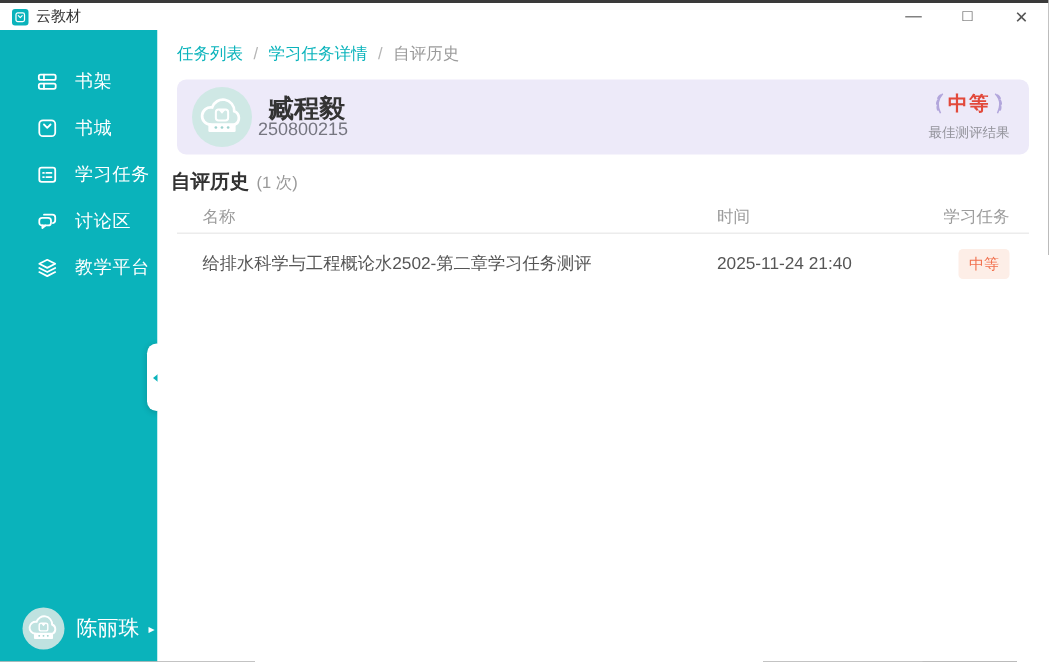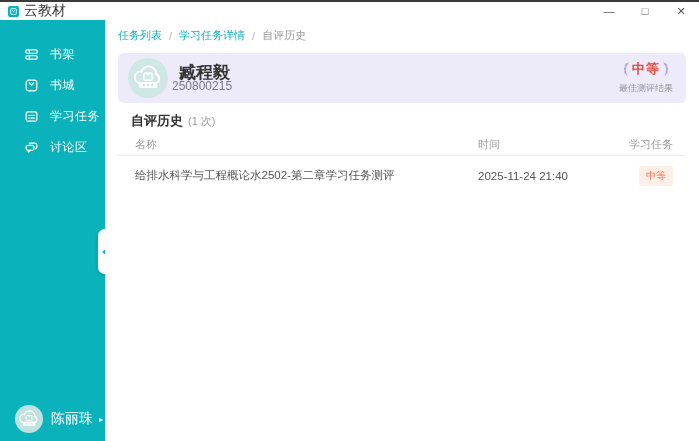--- a/index.html
+++ b/index.html
@@ -10,21 +10,21 @@
     overflow:hidden; margin:0 auto;
   }
   .top-border { position:absolute; top:0; left:0; width:699px; height:2px; background:#3a3a3a; }
 
   
   .titlebar { position:absolute; top:2px; left:0; width:699px; height:18px; background:#fff;
     display:flex; align-items:center; padding-left:8px; }
   .app-icon { width:11px; height:11px; background:var(--accent,#0ab3bb); border-radius:2px;
     display:flex; align-items:center; justify-content:center; margin-right:5px; }
   .app-icon svg { width:9px; height:9px; }
-  .app-title { font-size:14px; color:#333; }
+  .app-title { font-size:10px; color:#333; }
   .win-controls { margin-left:auto; display:flex; height:100%; }
   .win-btn { width:36px; height:100%; display:flex; align-items:center; justify-content:center;
     color:#555; font-size:11px; cursor:default; }
 
   
   .sidebar { position:absolute; top:20px; left:0; width:105px; height:421px; background:var(--accent,#0ab3bb); }
   .nav { padding-top:19px; }
   .nav-item { height:31px; display:flex; align-items:center; padding-left:24px; color:#fff; cursor:pointer; }
   .nav-icon { width:15px; height:15px; margin-right:11px; flex:none; display:flex; }
   .nav-icon svg { width:15px; height:15px; stroke:#fff; fill:none; stroke-width:1.9; stroke-linecap:round; stroke-linejoin:round; }
@@ -53,21 +53,21 @@
     background:var(--card_bg,#edeaf9); border-radius:6px; }
   .card-avatar { position:absolute; left:10px; top:5px; }
   .card-name { position:absolute; left:61px; top:8px; font-size:17px; font-weight:bold; color:#333; }
   .card-id { position:absolute; left:54px; top:26px; font-size:12px; color:#767680; }
   .card-right { position:absolute; right:13px; top:7px; text-align:center; }
   .grade-row { display:flex; align-items:center; justify-content:center; gap:2px; }
   .grade-text { font-size:13px; font-weight:bold; color:var(--grade_red,#e2493b); letter-spacing:1px; }
   .laurel svg { display:block; }
   .grade-caption { font-size:9px; color:#93939b; margin-top:4px; }
 
-  .section-title { position:absolute; left:26px; top:92px; font-size:13px; font-weight:bold; color:#333; }
+  .section-title { position:absolute; left:9px; top:92px; font-size:13px; font-weight:bold; color:#333; }
   .section-count { font-size:11px; font-weight:normal; color:#999; margin-left:5px; }
 
   .table { position:absolute; left:13px; top:113px; width:568px; }
   .thead { display:flex; align-items:center; height:23px; padding:0 13px 0 17px;
     font-size:11px; color:#9b9b9b; border-bottom:1px solid #ececec; }
   .trow { display:flex; align-items:center; height:39px; padding:0 13px 0 17px;
     font-size:11.5px; color:#555; cursor:pointer; }
   .col-name { width:343px; }
   .col-time { flex:1; }
   .col-result { width:64px; text-align:right; }
@@ -127,20 +127,30 @@
       </div>
       <div class="nav-item">
         <span class="nav-icon">
           <svg viewBox="0 0 24 24">
               <path d="M8.5 5h9A3 3 0 0 1 20.5 8v3a3 3 0 0 1-2.5 2.95"></path>
               <rect x="3.5" y="8.5" width="12.5" height="8" rx="3"></rect>
               <path d="M6.8 16.5v2.8l3.3-2.8"></path>
             </svg>
         </span>
         <span class="nav-label">讨论区</span>
+      </div>
+      <div class="nav-item">
+        <span class="nav-icon">
+          <svg viewBox="0 0 24 24">
+              <path d="M12 3.5l8.5 4.3L12 12.1 3.5 7.8z"></path>
+              <path d="M3.5 12.3L12 16.6l8.5-4.3"></path>
+              <path d="M3.5 16.6L12 20.9l8.5-4.3"></path>
+            </svg>
+        </span>
+        <span class="nav-label">教学平台</span>
       </div>
     </div>
 
     <div class="collapse-handle">
       <span class="collapse-tri"></span>
     </div>
 
     <div class="sidebar-user">
       <span class="avatar avatar-sm">
         <svg viewBox="0 0 44 44">

